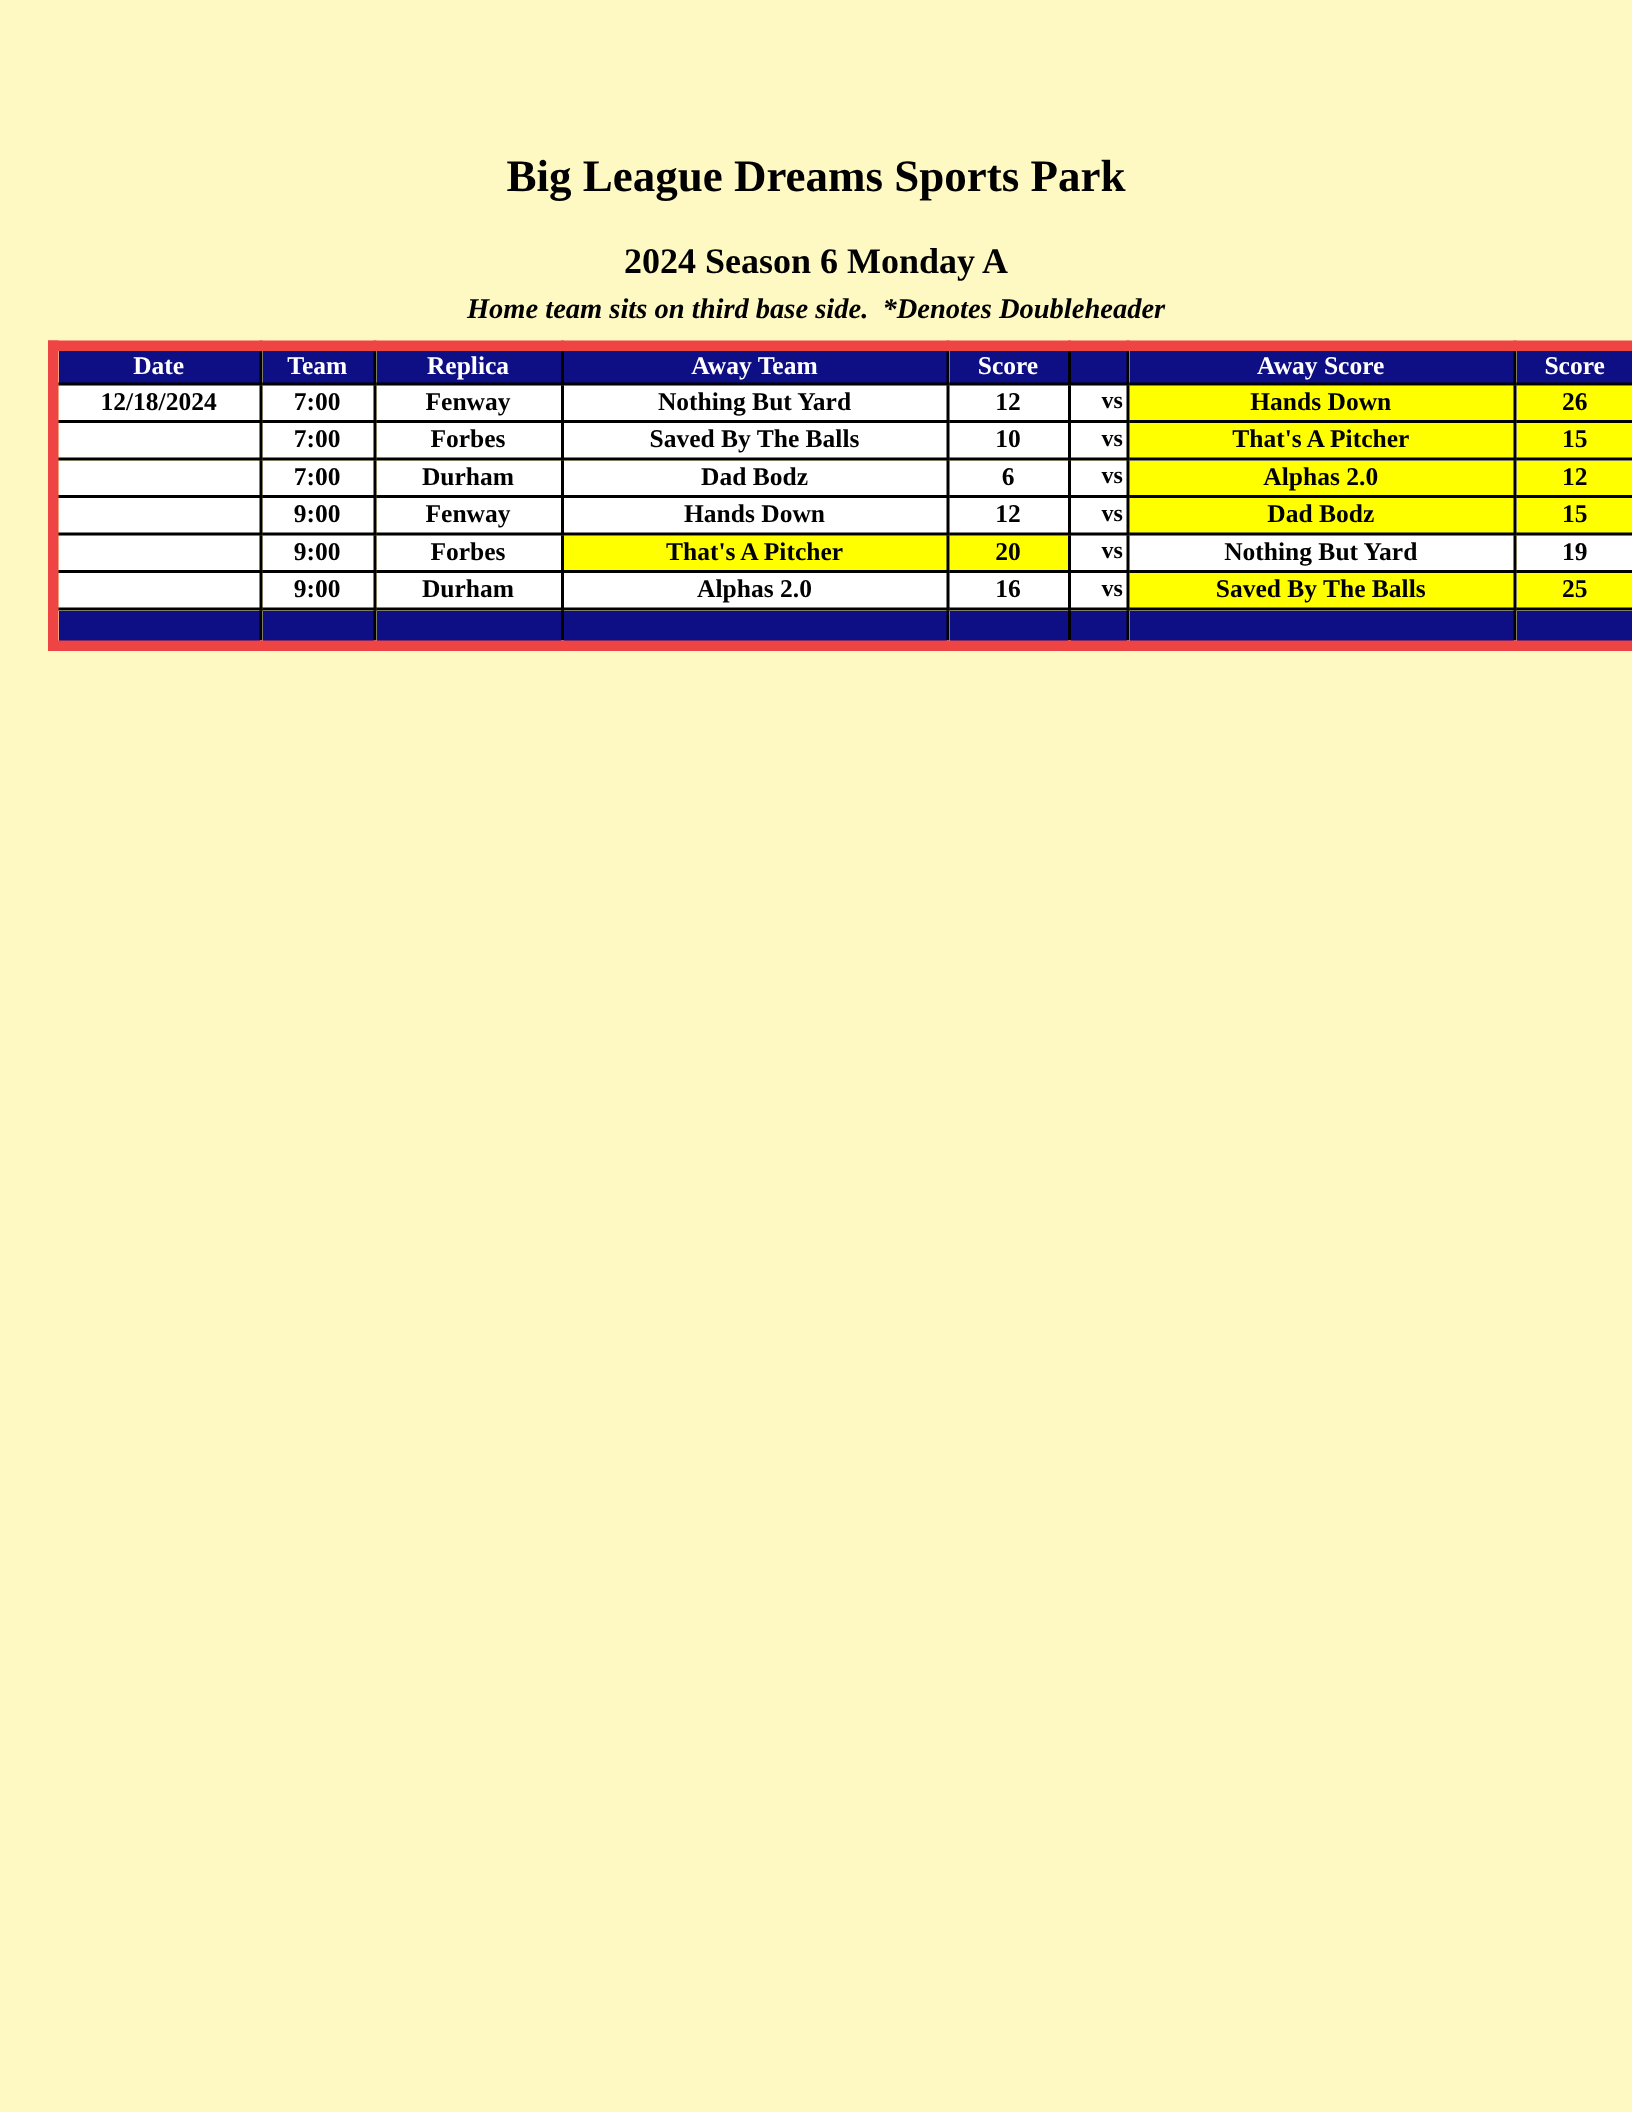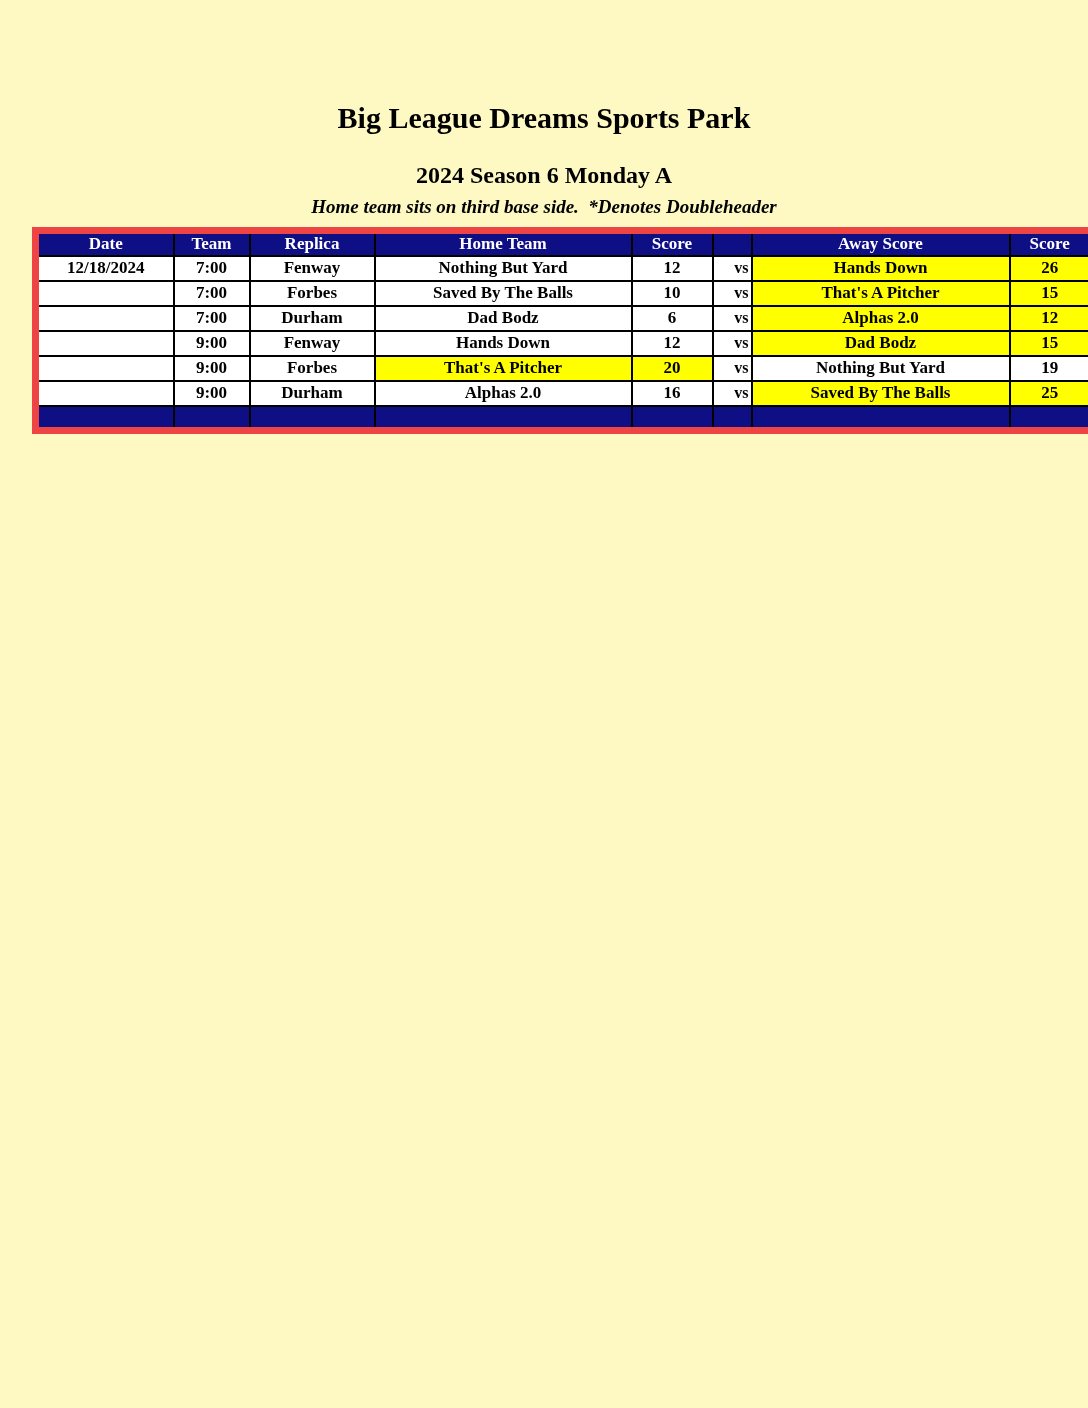--- a/index.html
+++ b/index.html
@@ -86,21 +86,21 @@
       <col style="width:81px">
         <col style="width:39px">
         <col style="width:258px">
         <col style="width:83px">
     </colgroup>
     <tbody>
         <tr>
       <th class="navy">Date</th>
       <th class="navy">Team</th>
       <th class="navy">Replica</th>
-      <th class="navy">Home Team</th>
+      <th class="navy">Away Team</th>
       <th class="navy">Score</th>
       <th class="navy"></th>
       <th class="navy">Away Score</th>
       <th class="navy">Score</th>
     </tr>
 
     <tr>
       <td>12/18/2024</td>
       <td>7:00</td>
       <td>Fenway</td>

